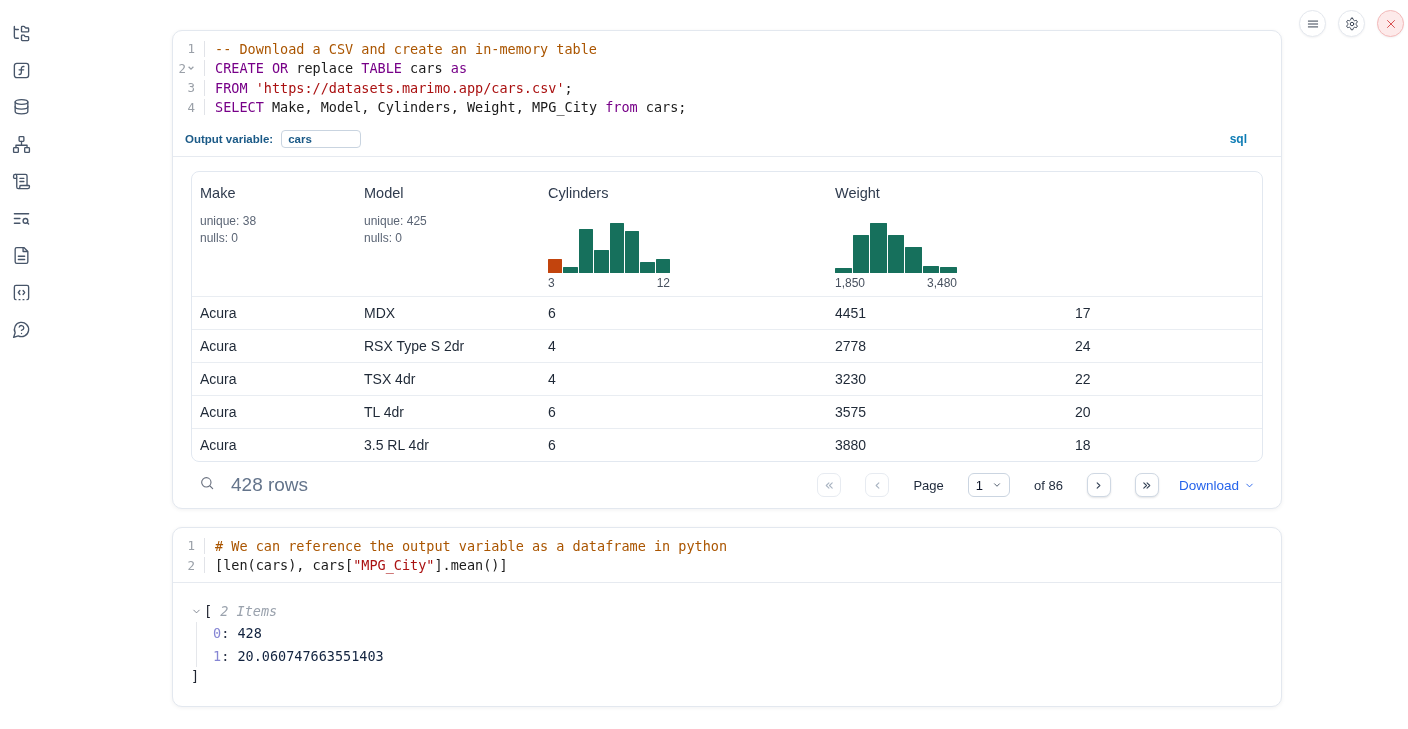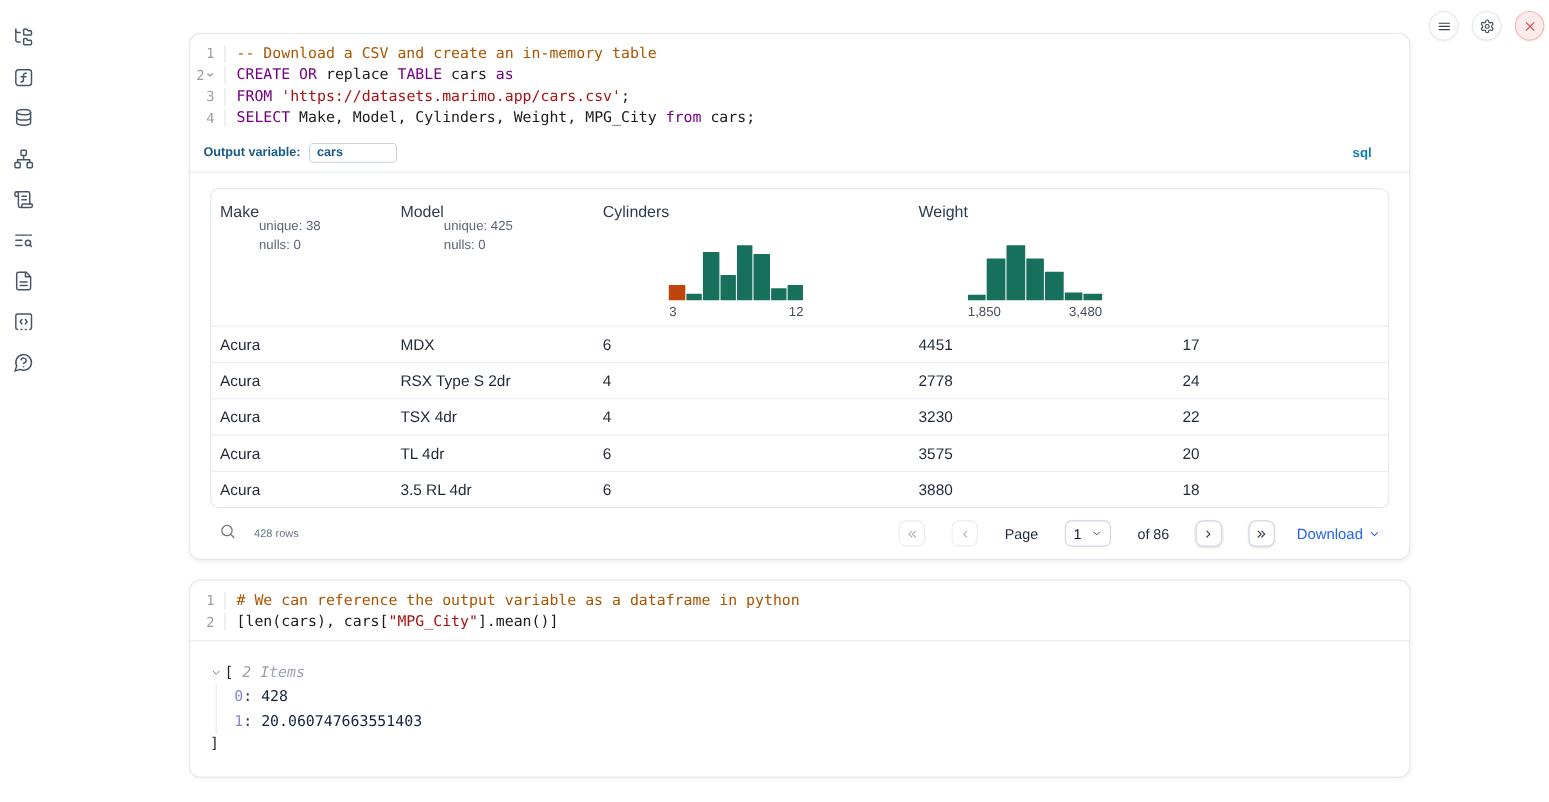--- a/index.html
+++ b/index.html
@@ -34,36 +34,36 @@
   .tk.p { color:#1b1b1b; }
 
   .outvar-row { display:flex; align-items:center; padding:6px 34px 8px 12px; border-bottom:1px solid #e6eaf0; }
   .outvar-label { font-size:11.5px; font-weight:700; color:#1b5a87; }
   .outvar-input { margin-left:8px; width:80px; height:18px; border:1px solid #c9d4e0; border-radius:4px; font-family:"Liberation Sans",sans-serif; font-size:11.5px; font-weight:700; color:#1b5a87; padding:0 6px; outline:none; }
   .lang-badge { margin-left:auto; font-size:12px; font-weight:600; color:#0d7cb5; cursor:pointer; }
 
   
   .table-box { margin:14px 18px 0; border:1px solid #e2e8f0; border-radius:8px; overflow:hidden; }
   .thead { display:flex; padding:13px 0 6px; height:124px; }
-  .th { padding-left:8px; display:flex; flex-direction:row; }
+  .th { padding-left:8px; display:flex; flex-direction:column; }
   .w0 { width:164px; flex:0 0 164px; } .w1 { width:184px; flex:0 0 184px; }
   .w2 { width:246px; flex:0 0 246px; } .w3 { width:240px; flex:0 0 240px;margin-left:41px; } .w4 { flex:1; }
   .col-title { font-size:14.5px; color:#2f3b4e; cursor:pointer; }
   .col-stats { margin-top:12px; font-size:12px; color:#5b6575; line-height:16.5px; }
   .hist-wrap { margin-top:auto; width:122px; }
   .hist { display:flex; align-items:flex-end; gap:1px; height:50px; }
   .hist-bar { flex:1; border-radius:0.5px; }
   .hist-labels { display:flex; justify-content:space-between; font-size:12px; color:#47505e; margin-top:3px; }
   .trow { display:flex; height:33px; align-items:center; border-top:1px solid #e9edf2; font-size:14px; color:#1f2937; }
   .td { padding-left:8px; }
 
   
   .tfoot { display:flex; align-items:center; height:46px; padding:0 26px; }
   .search-icon svg { width:16px; height:16px; stroke:#6b7280; fill:none; stroke-width:1.7; stroke-linecap:round; }
-  .rowcount { margin-left:16px; font-size:10px; color:#64748b; }
+  .rowcount { margin-left:16px; font-size:19px; color:#64748b; }
   .pager { margin-left:auto; display:flex; align-items:center; gap:24px; }
   .pg-btn { width:24px; height:24px; border-radius:7px; background:#fff; display:flex; align-items:center; justify-content:center; cursor:pointer; }
   .pg-btn svg { width:13px; height:13px; fill:none; stroke-width:2; stroke-linecap:round; stroke-linejoin:round; }
   .pg-btn.off { border:1px solid #e7ebf1; } .pg-btn.off svg { stroke:#a9b4c2; }
   .pg-btn.on { border:1px solid #cfd8e3; box-shadow:0 1px 2px rgba(15,23,42,.12); } .pg-btn.on svg { stroke:#334155; }
   .pg-text { font-size:13px; color:#1e293b; }
   .page-select { height:24px; min-width:42px; border:1px solid #cbd5e1; border-radius:6px; background:#fff; display:flex; align-items:center; padding:0 7px; gap:9px; font-size:13px; color:#0f172a; cursor:pointer; }
   .page-select svg { width:10px; height:10px; stroke:#334155; fill:none; stroke-width:2; stroke-linecap:round; stroke-linejoin:round; }
   .download { margin-left:20px; display:flex; align-items:center; gap:5px; color:#2563eb; font-size:13.5px; cursor:pointer; }
   .download svg { width:11px; height:11px; stroke:#2563eb; fill:none; stroke-width:2; stroke-linecap:round; stroke-linejoin:round; }

